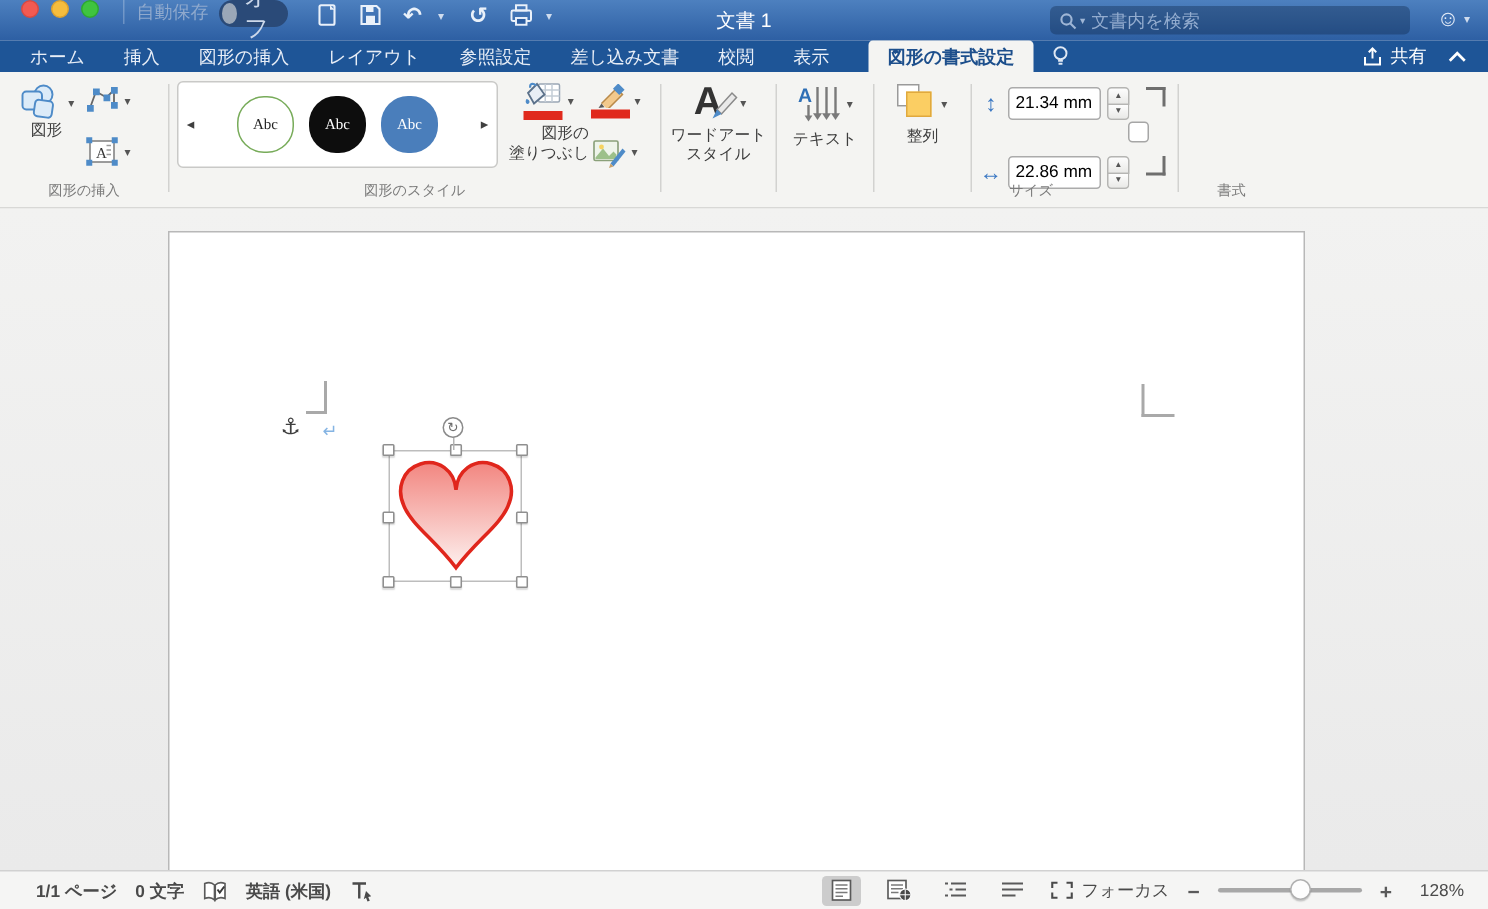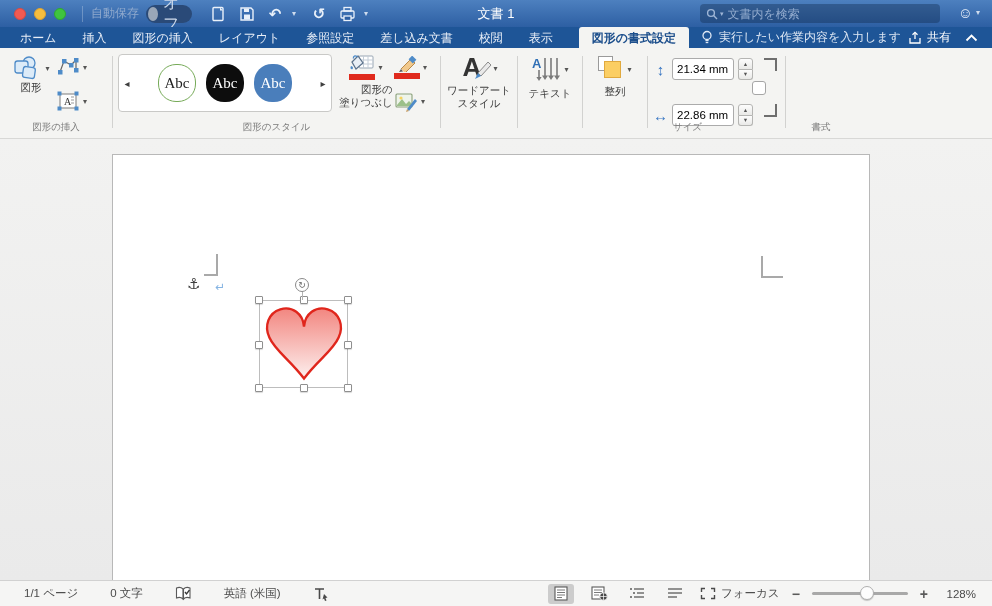--- a/index.html
+++ b/index.html
@@ -1,21 +1,21 @@
 <!DOCTYPE html>
 <html><head>
 <meta charset="utf-8">
 <style>
   * { margin:0; padding:0; box-sizing:border-box; }
   html,body { width:992px; height:606px; overflow:hidden; }
   body { font-family:"Liberation Sans","DejaVu Sans",sans-serif; position:relative; background:#ececec; }
 
   
   .titlebar { position:absolute; left:0; top:0; width:992px; height:27px;
-    background:linear-gradient(#4d80bf,#2d5fa3); display:flex; align-items:center; }
+    background:linear-gradient(#4d80bf,#2d5fa3); display:flex; align-items:flex-start; }
   .traffic { display:flex; gap:8px; margin-left:14px; }
   .tl { width:12px; height:12px; border-radius:50%; display:inline-block; }
   .tl.red { background:#f25a52; border:1px solid #d94a42; }
   .tl.yellow { background:#f6bd3e; border:1px solid #dfa32f; }
   .tl.green { background:#3fc43f; border:1px solid #2fa92f; }
   .tdivider { width:1px; height:16px; background:rgba(255,255,255,.25); margin:0 8px 0 16px; }
   .autosave-label { color:#8fa9cd; font-size:12px; margin-right:7px; }
   .autosave-toggle { background:#2a4a78; border-radius:9px; height:18px; width:46px;
     display:flex; align-items:center; padding:0 6px 0 2px; cursor:default; }
   .autosave-toggle .knob { width:14px; height:14px; border-radius:50%; background:#9aa7b8; }
@@ -64,21 +64,21 @@
   .editshape-btn { position:absolute; left:56px; top:8px; }
   .textbox-btn { position:absolute; left:56px; top:42px; }
   .iconrow { display:flex; align-items:center; gap:3px; }
 
   
   .gallery { position:absolute; left:118px; top:6px; width:214px; height:58px; background:#ffffff;
     border:1px solid #c9c9c7; border-radius:4px; display:flex; align-items:center; }
   .gal-arrow { width:16px; text-align:center; color:#3f3f3f; font-size:10px; cursor:default; }
   .galitems { display:flex; gap:10px; flex:1; justify-content:center; }
   .stylebox { width:38px; height:38px; border-radius:18px; display:flex; align-items:center;
-    justify-content:center; font-family:"Liberation Serif","DejaVu Serif",serif; font-size:15px; }
+    justify-content:center; font-family:"Liberation Serif","DejaVu Serif",serif; font-size:10px; }
   .stylebox.s0 { background:#ffffff; border:1.5px solid #77ab59; color:#222; }
   .stylebox.s1 { background:#0d0d0d; color:#fff; }
   .stylebox.s2 { background:#4a7ebb; color:#fff; }
   .redbar { width:26px; height:6px; background:#e02a1d; margin-top:1px; }
   .smallbtn { position:absolute; display:flex; align-items:center; gap:3px; }
   .bigA { font-size:26px; font-weight:bold; color:#333; line-height:1; }
   .arrange-icon { position:relative; width:26px; height:26px; }
   .arrange-icon .back { position:absolute; left:0; top:0; width:15px; height:15px;
     background:#fff; border:1px solid #9a9a9a; }
   .arrange-icon .front { position:absolute; left:6px; top:5px; width:17px; height:17px;
@@ -119,21 +119,21 @@
     border-radius:1px; box-shadow:0 1px 1px rgba(0,0,0,.15); }
   .rot-line { position:absolute; left:189px; top:136px; width:1px; height:9px; background:#b3b3b3; }
   .rot-handle { position:absolute; left:182px; top:123px; width:14px; height:14px; background:#fff;
     border:1px solid #8a8a8a; border-radius:50%; font-size:9px; color:#6e6e6e;
     display:flex; align-items:center; justify-content:center; }
   .heart-svg { position:absolute; left:150px; top:147px; }
 
   
   .statusbar { position:absolute; left:0; top:580px; width:992px; height:26px; background:#f5f5f4;
     border-top:1px solid #d1d1d1; display:flex; align-items:center; font-size:11.5px; color:#4a4a4a; }
-  .sb-left { display:flex; align-items:flex-start; gap:32px; margin-left:24px; }
+  .sb-left { display:flex; align-items:flex-end; gap:12px; margin-left:24px;font-weight:bold; }
   .sb-right { margin-left:auto; display:flex; align-items:center; gap:12px; margin-right:16px; }
   .viewbtn { width:26px; height:20px; display:flex; align-items:center; justify-content:center;
     border-radius:3px; }
   .viewbtn.selected { background:#cccccc; }
   .zoomtrack { position:relative; width:96px; height:3px; background:#a8a8a8; border-radius:2px; }
   .zoomhandle { position:absolute; left:48px; top:-6px; width:14px; height:14px; background:#fdfdfd;
     border:1px solid #b0b0b0; border-radius:50%; box-shadow:0 1px 1px rgba(0,0,0,.2); }
   .zoomsign { font-size:14px; color:#5a5a5a; font-weight:bold; }
   .focusgrp { display:flex; align-items:center; gap:5px; }
   svg { display:block; }
@@ -203,21 +203,20 @@
   <span class="tab">差し込み文書</span>
   <span class="tab">校閲</span>
   <span class="tab">表示</span>
   <span class="tab active">図形の書式設定</span>
   <div class="helpergroup">
     <svg width="12" height="15" viewBox="0 0 12 15">
         <circle cx="6" cy="5.5" r="4" fill="none" stroke="#dfe8f4" stroke-width="1.3"></circle>
         <line x1="4.4" y1="10.5" x2="7.6" y2="10.5" stroke="#dfe8f4" stroke-width="1.3"></line>
         <line x1="4.7" y1="12.5" x2="7.3" y2="12.5" stroke="#dfe8f4" stroke-width="1.3"></line>
       </svg>
-    <span>実行したい作業内容を入力します</span>
   </div>
   <div class="tab-right">
     <div class="sharegroup">
       <svg width="14" height="14" viewBox="0 0 14 14">
           <path d="M2 7 v5 h10 v-5" fill="none" stroke="#ffffff" stroke-width="1.3"></path>
           <line x1="7" y1="1.5" x2="7" y2="8" stroke="#ffffff" stroke-width="1.3"></line>
           <path d="M4.5 3.8 L7 1.3 L9.5 3.8" fill="none" stroke="#ffffff" stroke-width="1.3"></path>
         </svg>
       <span>共有</span>
     </div>

